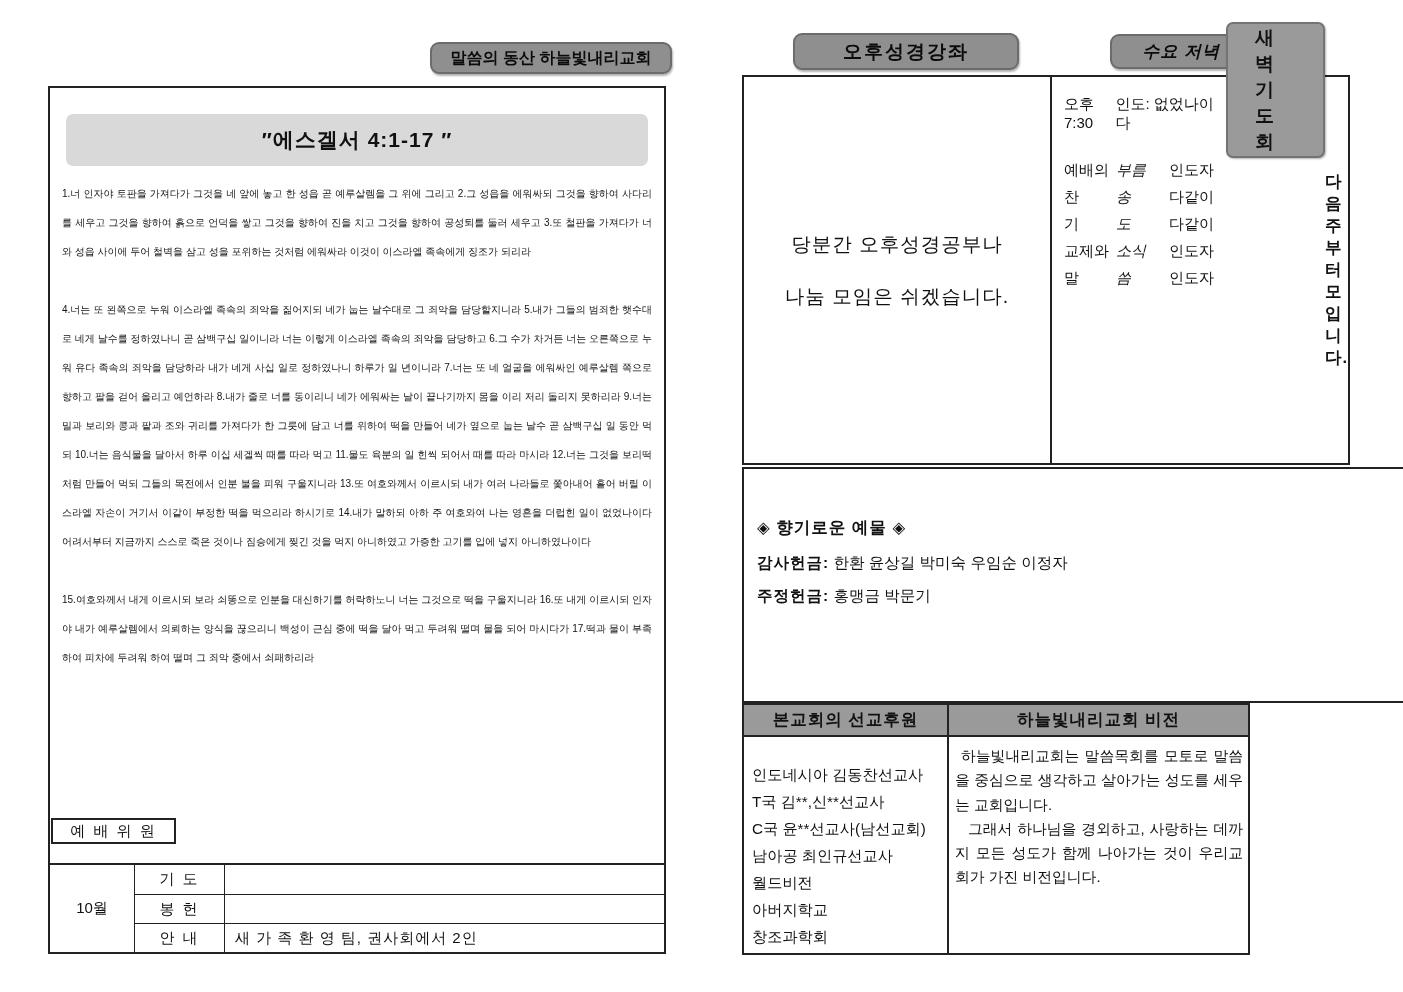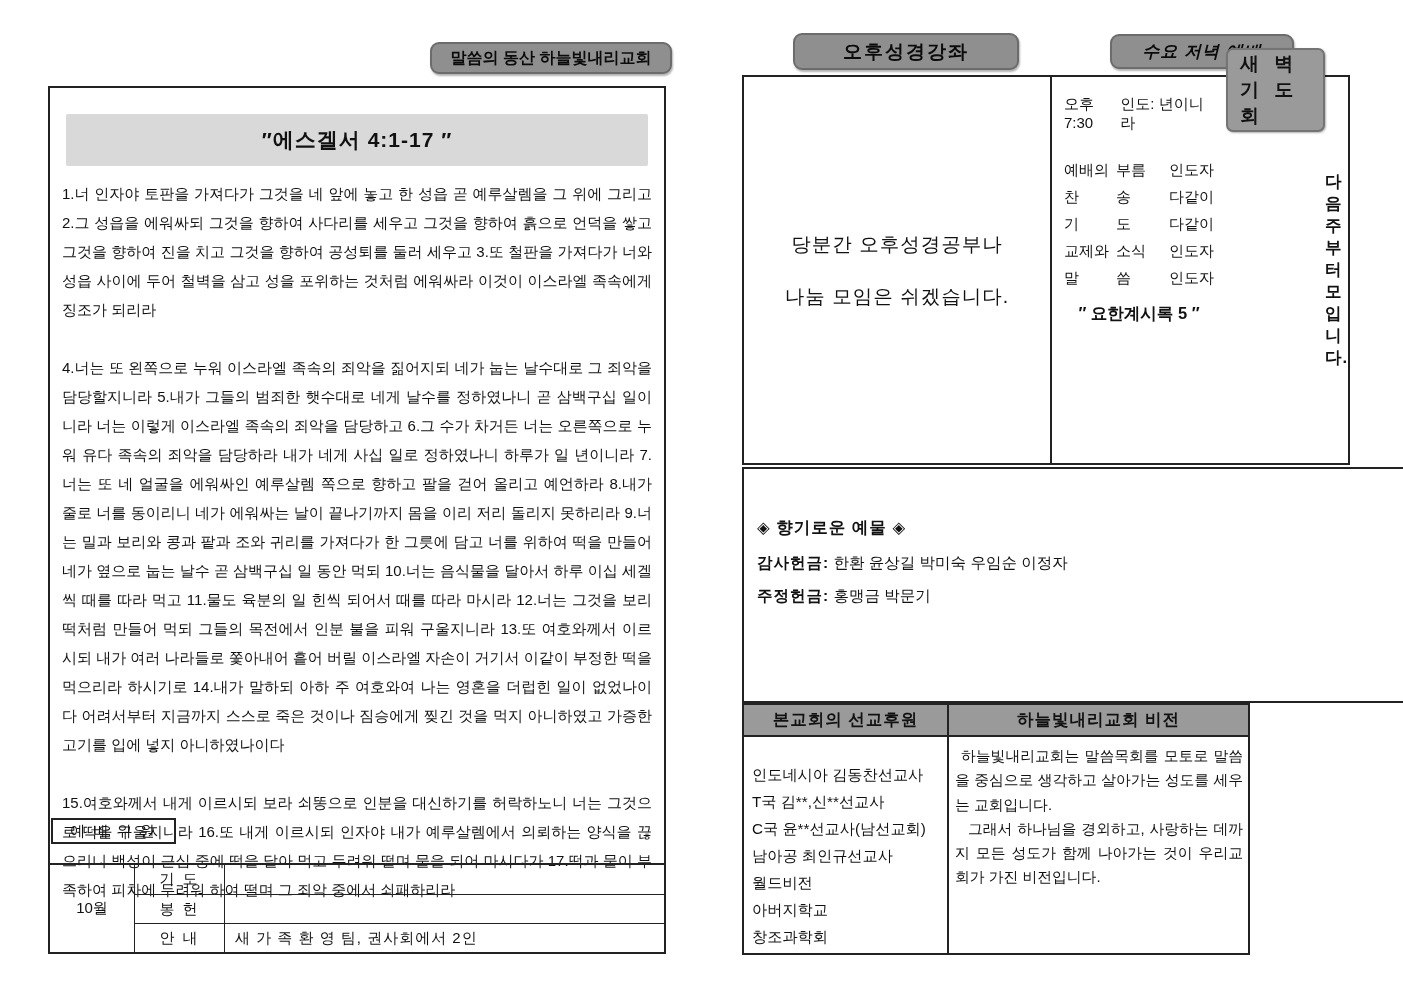--- a/index.html
+++ b/index.html
@@ -19,27 +19,27 @@
     display:flex;align-items:center;justify-content:center;
     font-weight:bold;color:#0b0b0b;
   }
   
   .page1{
     position:absolute;left:48px;top:86px;width:618px;height:868px;
     border:2px solid #222;box-sizing:border-box;
   }
   .title-box{
     margin:26px 16px 0 16px;height:52px;
-    background:#d9d9d9;border-radius:2px;
+    background:#d9d9d9;border-radius:7px;
     display:flex;align-items:center;justify-content:center;
     font-size:21px;font-weight:bold;letter-spacing:1px;
   }
   .scripture{
     padding:13px 12px 0 12px;
-    font-size:15px;line-height:29px;
+    font-size:10px;line-height:29px;
     text-align:justify;
   }
   .scripture p{margin:0 0 29px 0;}
   .committee-box{
     position:absolute;left:1px;top:730px;width:125px;height:26px;
     border:2px solid #222;box-sizing:border-box;
     display:flex;align-items:center;justify-content:center;
     font-size:15px;letter-spacing:2px;
   }
   .worship-table{
@@ -67,31 +67,31 @@
     width:308px;border-right:2px solid #222;box-sizing:border-box;
     display:flex;flex-direction:column;align-items:center;justify-content:center;
     font-size:19.5px;letter-spacing:1px;line-height:52px;
   }
   .wed-cell{flex:1;display:flex;flex-direction:row;}
   .wed-order{height:260px;box-sizing:border-box;padding:18px 12px 0 12px;font-size:15px;}
   .wed-timerow{display:flex;justify-content:space-between;}
   .wed-items{margin-top:24px;}
   .wed-item{display:flex;align-items:center;height:27px;}
   .wed-item .la{width:52px;}
-  .wed-item .lb{width:34px;}
+  .wed-item .lb{width:34px;font-style:italic;}
   .wed-item .leader{flex:1;margin:0 6px;height:13px;border-bottom:2px dotted #555;}
   .wed-item .who{width:52px;text-align:right;}
   .wed-scripture{margin-top:11px;text-align:center;font-weight:bold;font-size:16.5px;}
   .dawn-row{
     height:34px;border-top:2px solid #222;border-bottom:2px solid #222;
     box-sizing:border-box;display:flex;align-items:center;justify-content:center;
   }
   .dawn-badge{
     background:#9a9a9a;border:2px solid #747474;border-radius:7px;
-    padding:1px 12px;font-size:19px;font-weight:bold;letter-spacing:5px;
+    padding:1px 27px;font-size:19px;font-weight:bold;letter-spacing:5px;
     box-shadow:1px 1px 2px rgba(0,0,0,.3);
     margin-top:-8px;
   }
   .dawn-note{
     flex:1;display:flex;align-items:center;justify-content:center;
     font-size:16.5px;font-weight:bold;letter-spacing:1px;
   }
   
   .offer-box{
     position:absolute;left:742px;top:467px;width:708px;height:236px;
@@ -154,21 +154,21 @@
 
 <div class="top-table">
   <div class="notice-cell">
     <span>당분간 오후성경공부나</span>
     <span>나눔 모임은 쉬겠습니다.</span>
   </div>
   <div class="wed-cell">
     <div class="wed-order">
       <div class="wed-timerow">
         <span>오후7:30</span>
-        <span>인도: 년이니라</span>
+        <span>인도: 없었나이다</span>
       </div>
       <div class="wed-items">
         <div class="wed-item">
           <span class="la">예배의</span>
           <span class="lb">부름</span>
           <span class="leader"></span>
           <span class="who">인도자</span>
         </div>
         <div class="wed-item">
           <span class="la">찬</span>
@@ -188,21 +188,20 @@
           <span class="leader"></span>
           <span class="who">인도자</span>
         </div>
         <div class="wed-item">
           <span class="la">말</span>
           <span class="lb">씀</span>
           <span class="leader"></span>
           <span class="who">인도자</span>
         </div>
       </div>
-      <div class="wed-scripture">″ 요한계시록 5 ″</div>
     </div>
     <div class="dawn-row">
       <span class="dawn-badge">새 벽 기 도 회</span>
     </div>
     <div class="dawn-note">다음 주부터 모입니다.</div>
   </div>
 </div>
 
 <div class="offer-box">
   <div class="offer-title">◈ 향기로운 예물 ◈</div>

